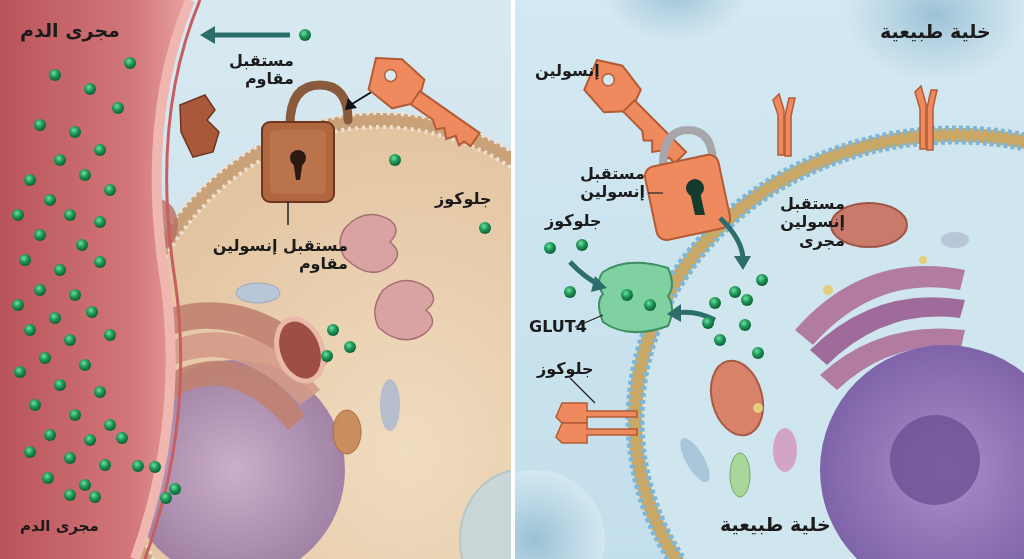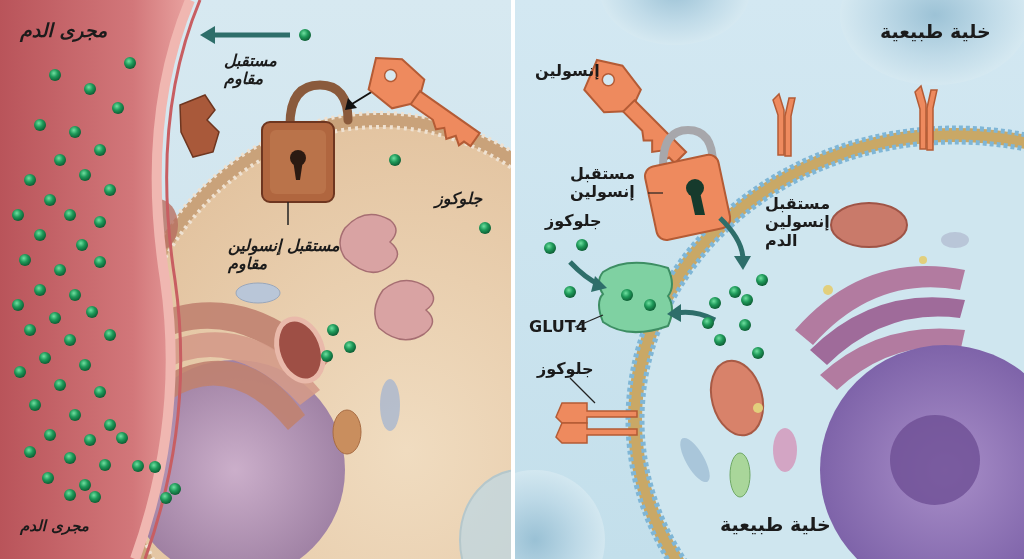--- a/index.html
+++ b/index.html
@@ -1,27 +1,27 @@
 <!DOCTYPE html>
 <html><head>
 <meta charset="utf-8">
 <style>
   html,body{margin:0;padding:0;}
   body{width:1024px;height:559px;overflow:hidden;background:#cfe4ee;font-family:"DejaVu Sans",sans-serif;}
   .stage{position:relative;width:1024px;height:559px;overflow:hidden;}
   .panel{position:absolute;top:0;height:559px;overflow:hidden;}
-  .panel-left{left:0;width:511px;background:linear-gradient(180deg,#d7e9f1 0%,#c9e0eb 100%);font-style:italic;}
+  .panel-left{left:0;width:511px;background:linear-gradient(180deg,#d7e9f1 0%,#c9e0eb 100%);}
   .panel-right{left:515px;width:509px;background:linear-gradient(180deg,#d3e8f2 0%,#c3dfeb 100%);}
   .divider{position:absolute;left:511px;top:0;width:4px;height:559px;background:#ffffff;}
   svg.art{position:absolute;left:0;top:0;}
   .lbl{position:absolute;direction:rtl;color:#1b1b1b;font-family:"DejaVu Sans",sans-serif;font-weight:bold;line-height:1.15;white-space:nowrap;text-align:right;}
   .lbl.sm{font-size:15px;}
   .lbl.md{font-size:16px;}
   .lbl.lg{font-size:19px;}
-  .lbl.center{text-align:left;}
+  .lbl.center{text-align:right;}
   .lbl.ltr{direction:ltr;text-align:left;}
 </style>
 </head>
 <body>
 
 <div class="stage">
 
   <div class="panel panel-left">
     <svg class="art" width="511" height="559" viewBox="0 0 511 559">
       <defs>
@@ -275,19 +275,19 @@
     <div class="lbl lg" style="left:365px;top:21px;">خلية طبيعية</div>
     <div class="lbl md" style="left:20px;top:62px;">إنسولين</div>
     <div class="lbl md center" style="left:55px;top:165px;width:75px;">
       <div>مستقبل</div>
       <div>إنسولين</div>
     </div>
     <div class="lbl md" style="left:30px;top:212px;">جلوكوز</div>
     <div class="lbl md center" style="left:250px;top:195px;width:80px;">
       <div>مستقبل</div>
       <div>إنسولين</div>
-      <div>الدم</div>
+      <div>مجرى</div>
     </div>
     <div class="lbl md ltr" style="left:14px;top:318px;">GLUT4</div>
     <div class="lbl md" style="left:22px;top:360px;">جلوكوز</div>
     <div class="lbl lg" style="left:205px;top:514px;">خلية طبيعية</div>
   </div>
 </div>
 
 </body></html>

